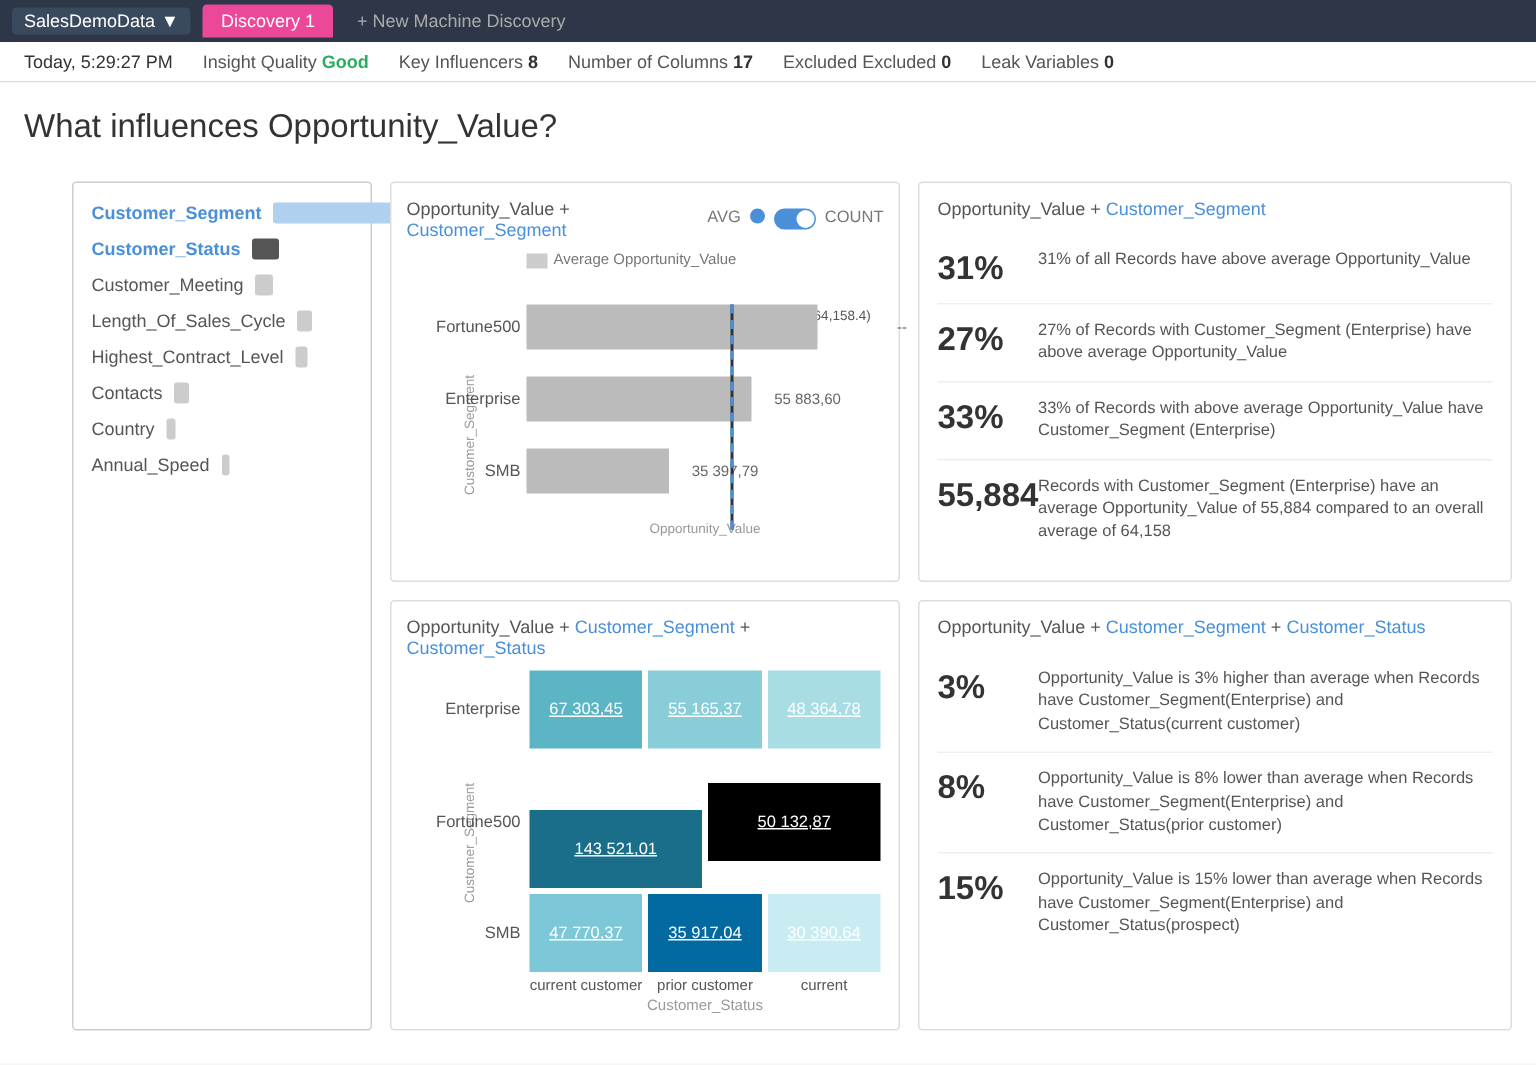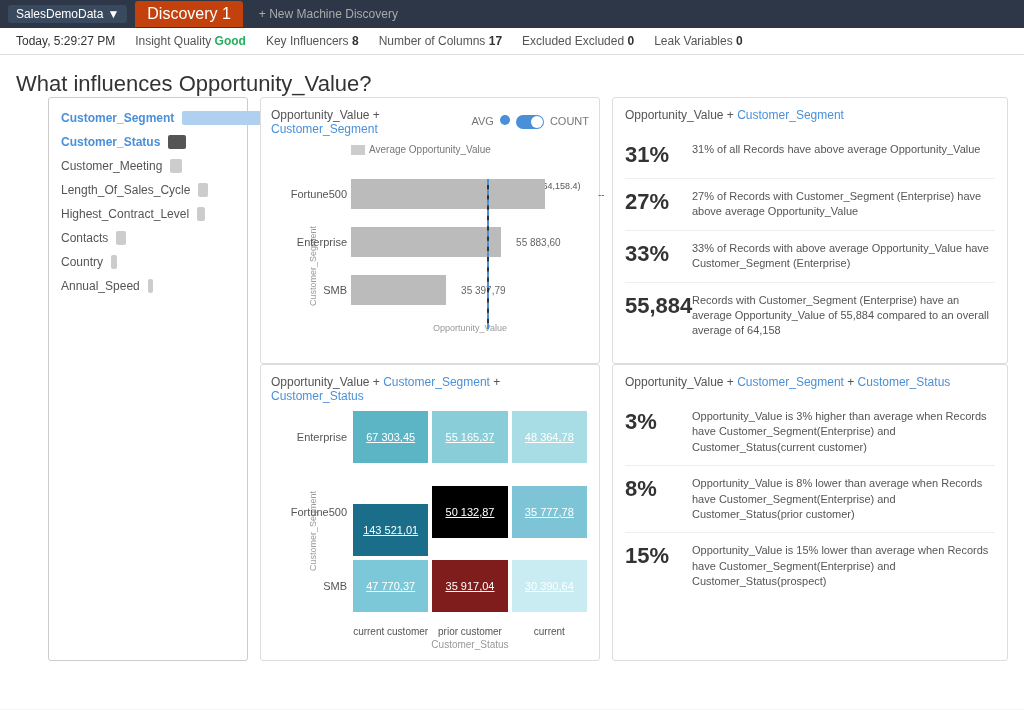--- a/index.html
+++ b/index.html
@@ -18,25 +18,25 @@
       color: #fff;
       font-size: 12px;
       background: #3a4a5e;
       padding: 2px 8px;
       border-radius: 3px;
       display: flex;
       align-items: center;
       gap: 4px;
     }
     .tab-active {
-      background: #c2410c;
+      background: #ec4899;
       color: #fff;
       padding: 4px 12px;
       border-radius: 3px 3px 0 0;
-      font-size: 16px;
+      font-size: 12px;
     }
     .tab-new {
       color: #aaa;
       font-size: 12px;
       padding: 4px 8px;
     }
 
     
     .info-bar {
       background: #fff;
@@ -47,21 +47,21 @@
       gap: 20px;
       font-size: 12px;
       color: #555;
     }
     .info-bar .timestamp { color: #333; font-weight: 500; }
     .info-bar .good { color: #27ae60; font-weight: 600; }
     .info-bar span b { color: #333; }
 
     
     .page { background: #fff; padding: 16px; min-height: calc(710px - 56px); }
-    .page-title { font-size: 22px; font-weight: 300; color: #333; margin-bottom: 0; }
+    .page-title { font-size: 22px; font-weight: 300; color: #333; margin-bottom: 24px; }
 
     
     .main-layout { display: flex; gap: 12px; padding-left: 32px; }
 
     
     .sidebar {
       width: 200px;
       border: 1px solid #ccc;
       border-radius: 3px;
       padding: 8px 0;
@@ -80,21 +80,21 @@
     .sidebar-item .label { font-size: 12px; color: #555; }
     .sidebar-bar {
       height: 14px;
       background: #ccc;
       border-radius: 2px;
     }
     .sidebar-bar.highlight { background: #b0d0f0; }
     .sidebar-bar.dark { background: #555; }
 
     
-    .content-area { flex: 1; display: flex; flex-direction: column; }
+    .content-area { flex: 1; display: flex; flex-direction: column; gap: 12px; }
     .charts-row { display: flex; gap: 12px; }
 
     
     .chart-panel {
       border: 1px solid #ddd;
       border-radius: 3px;
       background: #fff;
       padding: 10px;
       flex: 1;
     }
@@ -184,21 +184,21 @@
       justify-content: center;
       font-size: 11px;
       font-weight: 500;
       color: #fff;
       margin: 0 2px;
       text-decoration: underline;
     }
     .heatmap-x-labels {
       display: flex;
       padding-left: 0;
-      margin-top: 14px;
+      margin-top: 4px;
       font-size: 10px;
       color: #555;
       text-align: center;
     }
     .heatmap-x-label { flex: 1; text-align: center; }
     .heatmap-x-axis-label { text-align: center; font-size: 10px; color: #999; margin-top: 2px; }
 
     
     .insight-panel {
       border: 1px solid #ddd;
@@ -429,26 +429,25 @@
           <div class="heatmap-row" style="position: relative;">
                 <div class="heatmap-row-label">Enterprise</div>
                 <div class="heatmap-cell" style="background: rgb(91, 181, 197);">67 303,45</div>
                 <div class="heatmap-cell" style="background: rgb(136, 205, 216);">55 165,37</div>
                 <div class="heatmap-cell" style="background: rgb(168, 221, 230);">48 364,78</div>
               </div>
               <div class="heatmap-row" style="position: relative;">
                 <div class="heatmap-row-label">Fortune500</div>
                 <div class="heatmap-cell" style="background: rgb(26, 110, 138); margin-top: 37px;">143 521,01</div>
                 <div class="heatmap-cell" style="background: #000000;">50 132,87</div>
-                <div class="heatmap-cell" style="background: rgb(125, 196, 214);">35 777,78</div>
               </div>
               <div class="heatmap-row" style="position: relative;">
                 <div class="heatmap-row-label">SMB</div>
                 <div class="heatmap-cell" style="background: rgb(125, 200, 216);">47 770,37</div>
-                <div class="heatmap-cell" style="background: #7f1d1d;">35 917,04</div>
+                <div class="heatmap-cell" style="background: #0369a1;">35 917,04</div>
                 <div class="heatmap-cell" style="background: rgb(200, 236, 242);">30 390,64</div>
               </div>
               <div class="heatmap-x-labels">
                 <div class="heatmap-x-label">current customer</div>
                 <div class="heatmap-x-label">prior customer</div>
                 <div class="heatmap-x-label">current</div>
               </div>
               <div class="heatmap-x-axis-label">Customer_Status</div>
             </div>
         </div>

